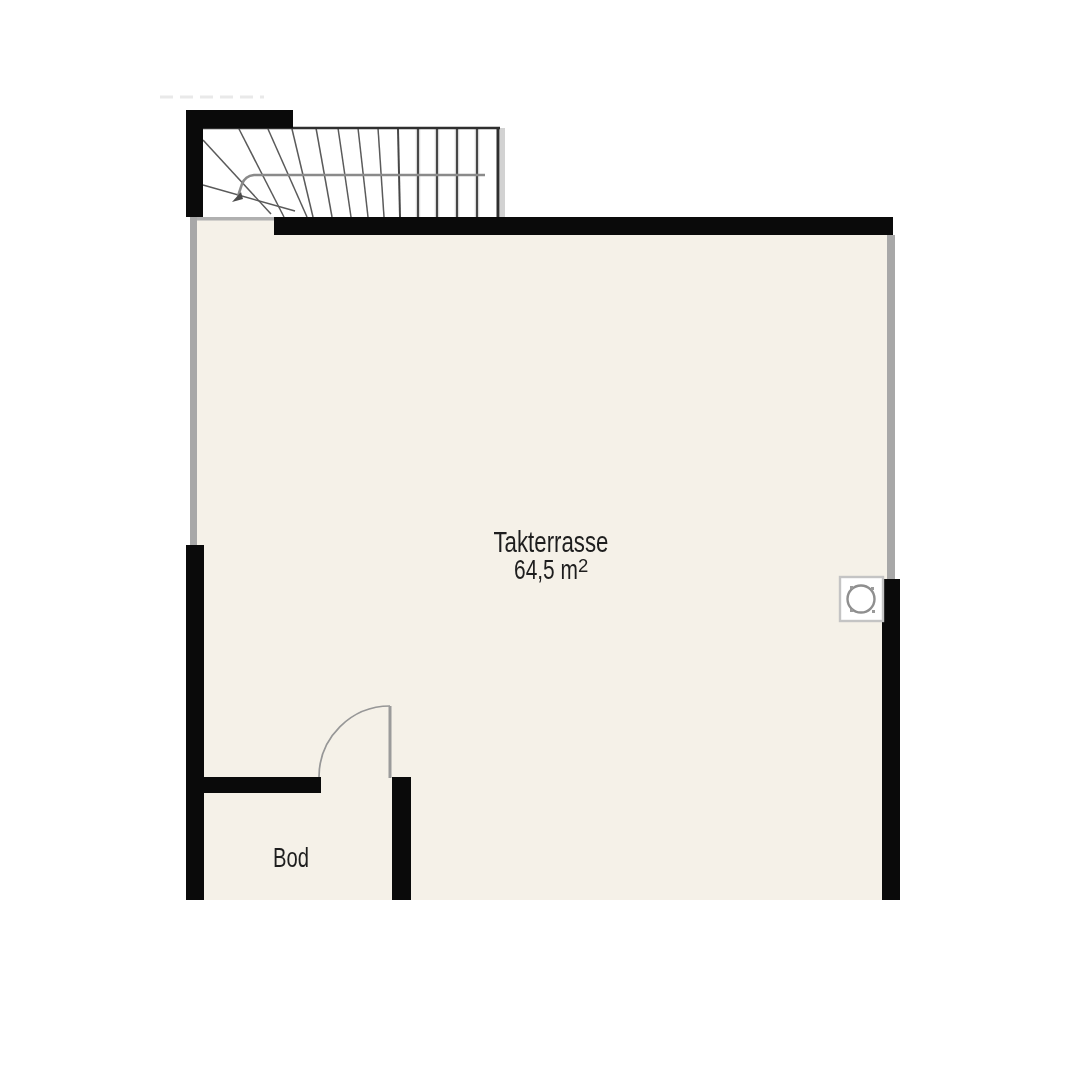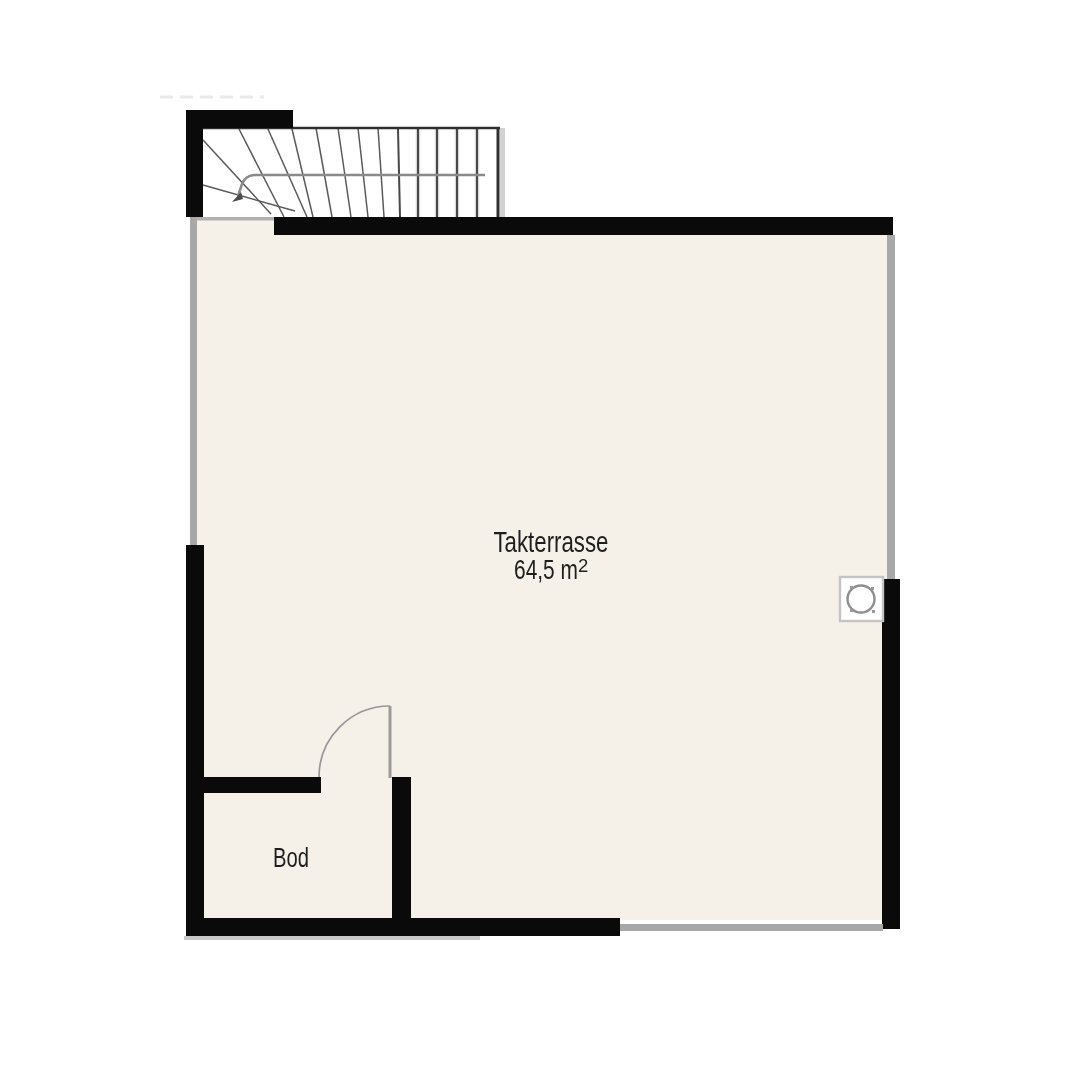--- a/index.html
+++ b/index.html
@@ -1,16 +1,16 @@
 <!DOCTYPE html>
 <html><head>
 <meta charset="utf-8">
 <style>
   html,body{margin:0;padding:0;background:#ffffff;}
-  .page{width:1080px;height:1080px;position:relative;overflow:hidden;background:#fef9c3;
+  .page{width:1080px;height:900px;position:relative;overflow:hidden;background:#fef9c3;
         font-family:"Liberation Sans", sans-serif;}
 </style>
 </head>
 <body>
 <div class="page">
 <svg width="1080" height="1080" viewBox="0 0 1080 1080">
 
   <rect x="0" y="0" width="1080" height="1080" fill="#ffffff"></rect>
 
   <line x1="160" y1="97" x2="264" y2="97" stroke="#e9e9e9" stroke-width="3" stroke-dasharray="13,7"></line>

